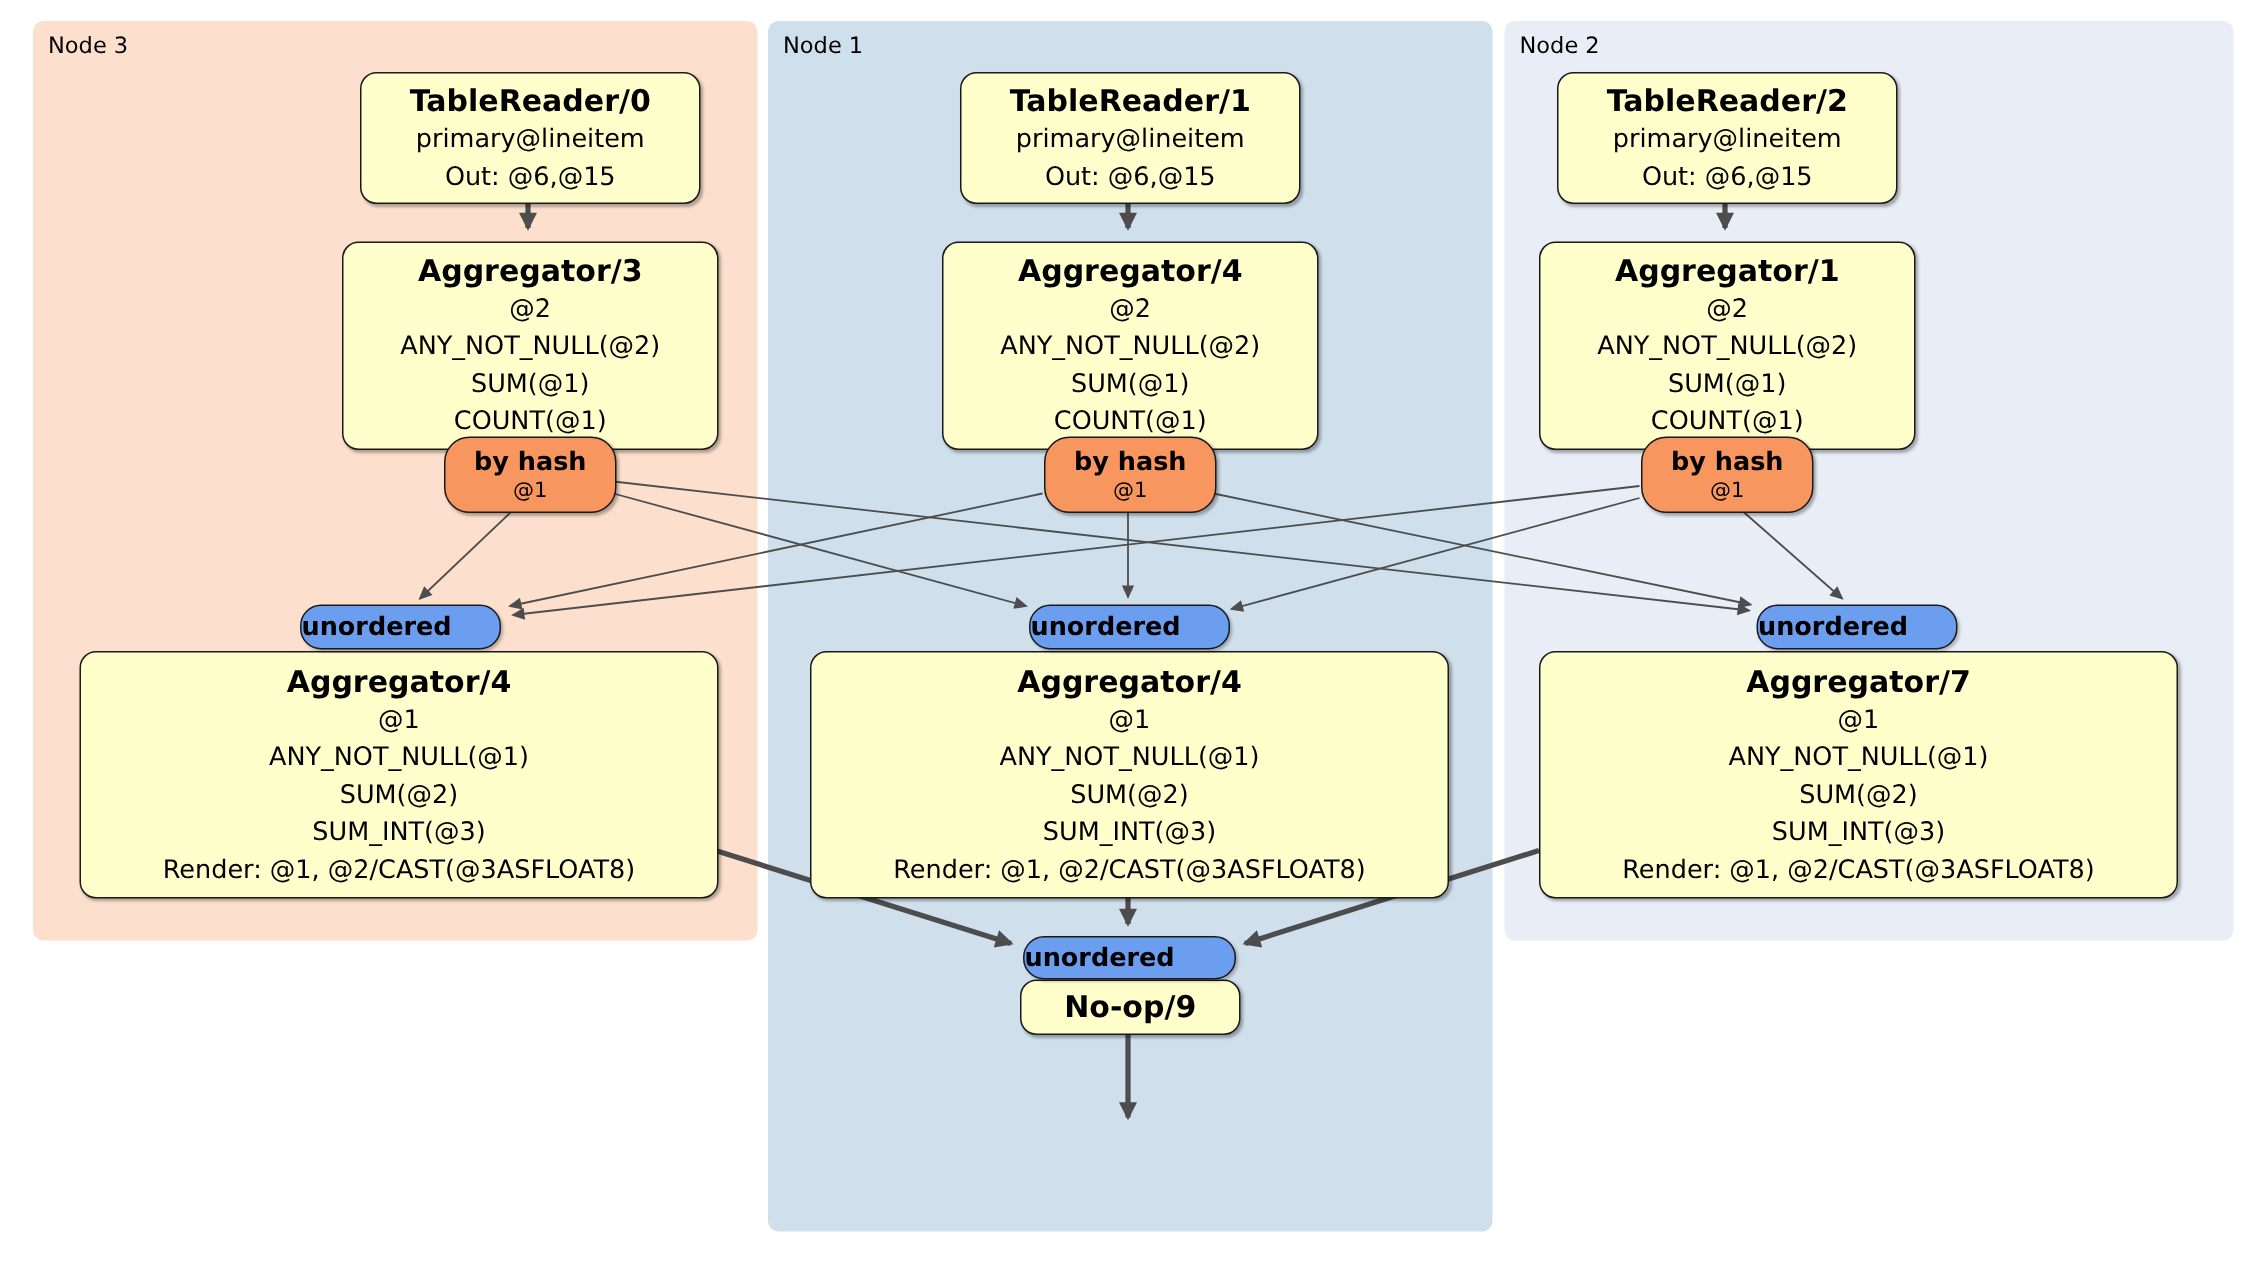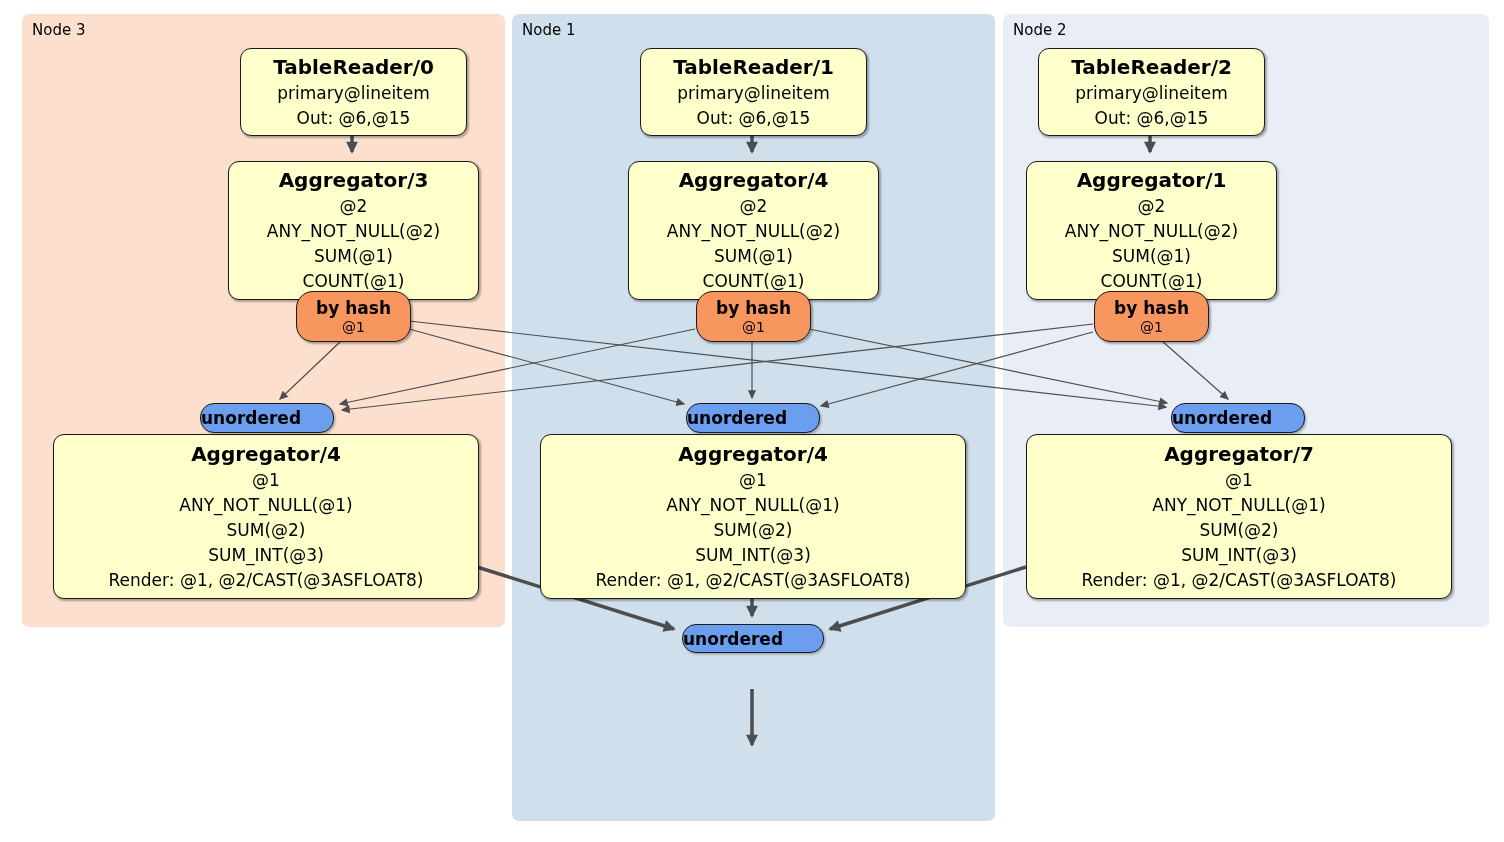--- a/index.html
+++ b/index.html
@@ -137,20 +137,23 @@
   </div>
   <div class="op-box" style="left:1026px;top:434px;width:424px;height:163px">
     <div class="op-title">Aggregator/7</div>
     <div class="op-line">@1</div>
     <div class="op-line">ANY_NOT_NULL(@1)</div>
     <div class="op-line">SUM(@2)</div>
     <div class="op-line">SUM_INT(@3)</div>
     <div class="op-line">Render: @1, @2/CAST(@3ASFLOAT8)</div>
   </div>
 
+  <div class="op-box" style="left:680px;top:653px;width:145px;height:35px">
+    <div class="op-title">No-op/9</div>
+  </div>
 
   <div class="router" style="left:296px;top:291px;width:113px;height:49px">
     <div class="router-label">by hash</div>
     <div class="router-sub">@1</div>
   </div>
   <div class="router" style="left:696px;top:291px;width:113px;height:49px">
     <div class="router-label">by hash</div>
     <div class="router-sub">@1</div>
   </div>
   <div class="router" style="left:1094px;top:291px;width:113px;height:49px">

